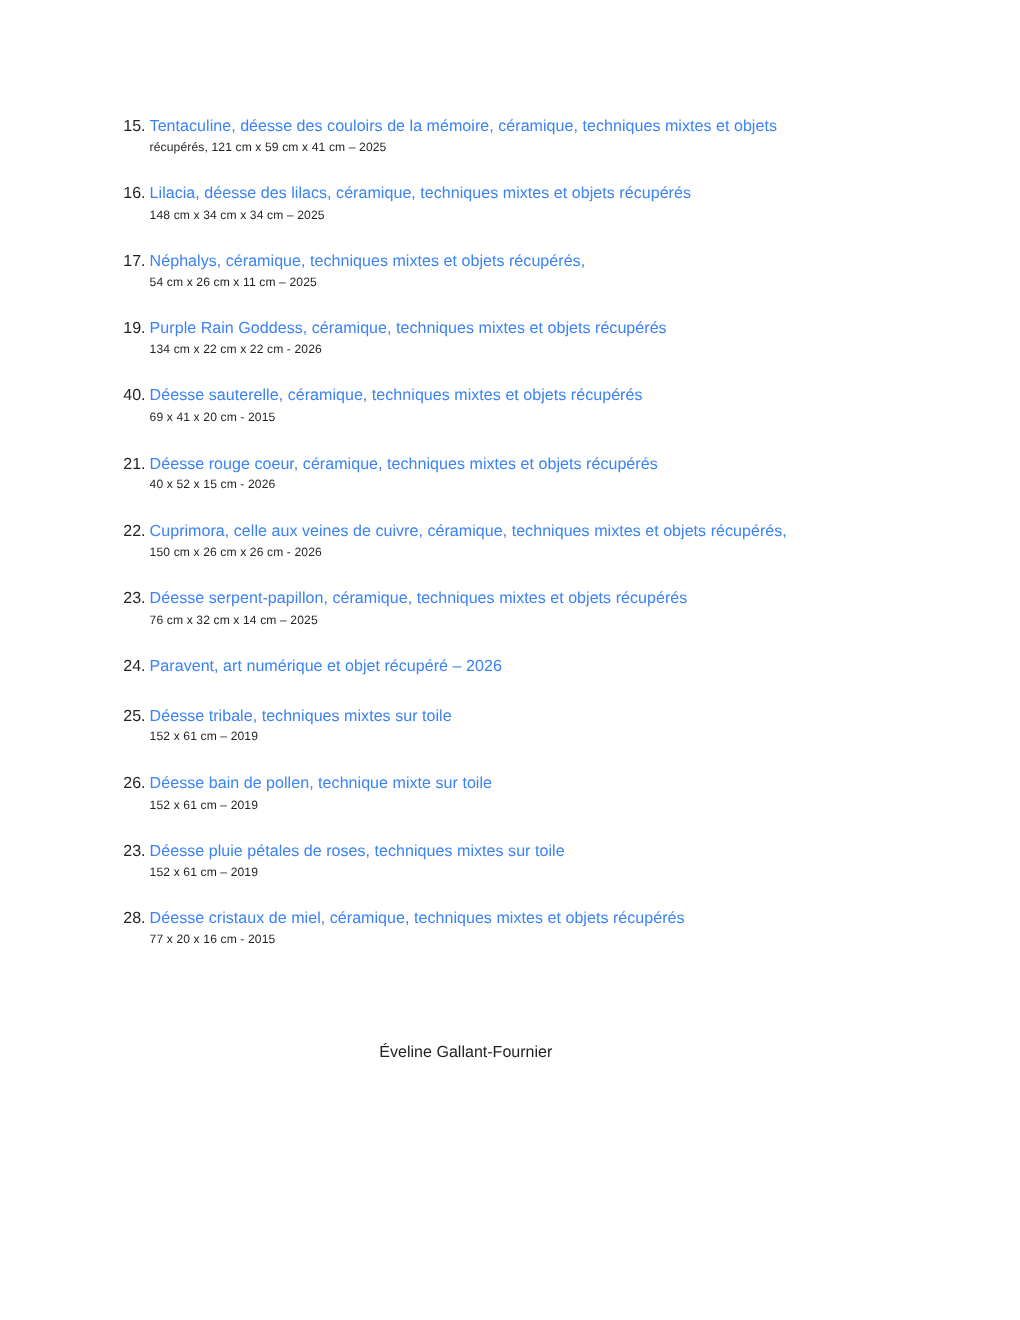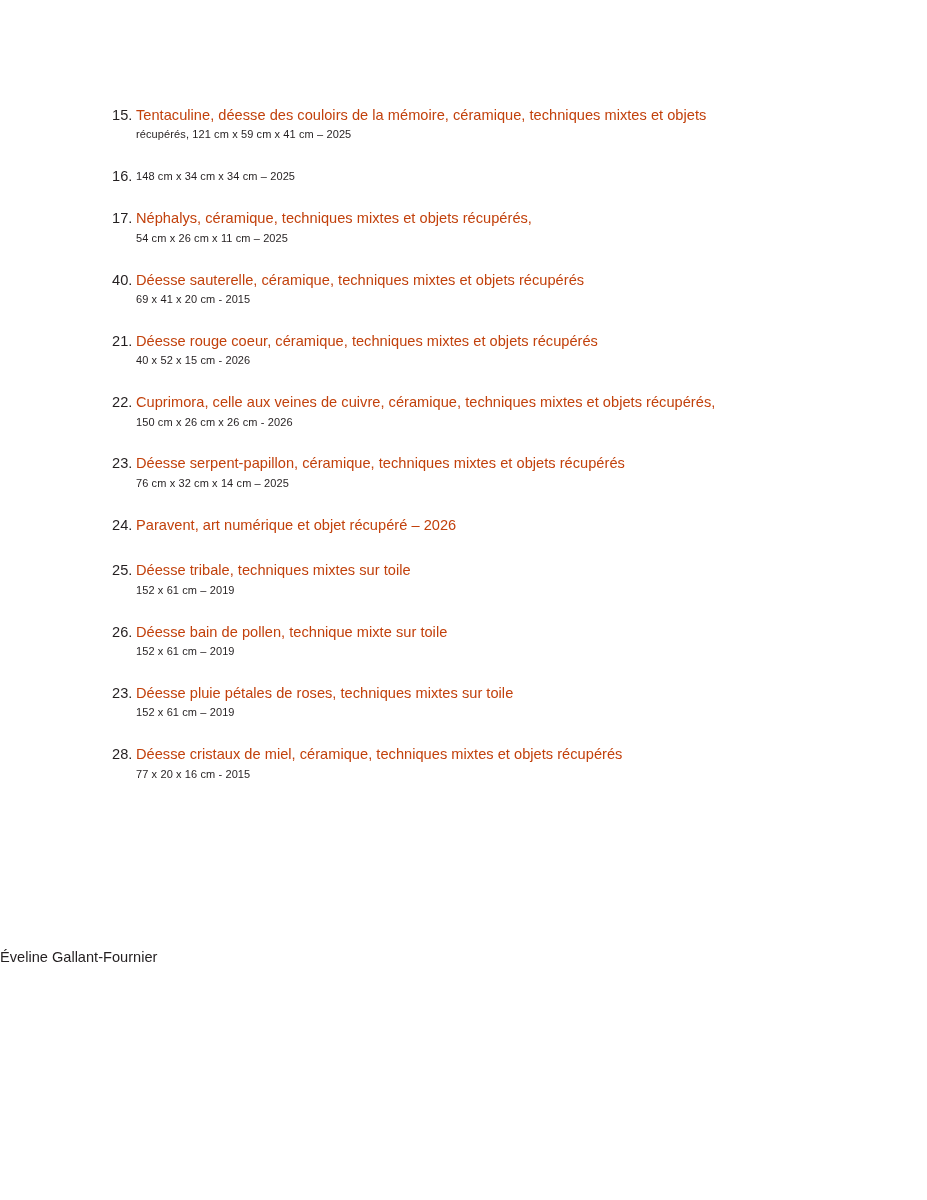--- a/index.html
+++ b/index.html
@@ -62,41 +62,41 @@
 
   .item-body {
     display: block;
     margin-left: 24px;
   }
 
   .item-title-line {
     display: block;
     font-size: 14.6px;
     line-height: 19.4px;
-    color: #c2410c;
+    color: #3b82f6;
   }
 
   .item-detail-line {
     display: block;
     font-size: 11px;
     line-height: 19.4px;
     color: #231f20;
     letter-spacing: 0.01em;
   }
 
   .item-detail-line:empty {
     display: none;
   }
 
   .signature {
     position: absolute;
     left: 0;
     right: 80px;
     top: 948px;
-    text-align: left;
+    text-align: center;
     font-size: 14.6px;
     line-height: 19.4px;
     color: #231f20;
   }
 </style>
 </head>
 <body>
 
 <div class="page">
 
@@ -104,31 +104,39 @@
       <li class="artwork-item">
         <span class="item-number">15.</span>
         <span class="item-body">
           <span class="item-title-line">Tentaculine, déesse des couloirs de la mémoire, céramique, techniques mixtes et objets</span>
           <span class="item-detail-line">récupérés, 121 cm x 59 cm x 41 cm – 2025</span>
         </span>
       </li>
       <li class="artwork-item">
         <span class="item-number">16.</span>
         <span class="item-body">
+          <span class="item-title-line">Lilacia, déesse des lilacs, céramique, techniques mixtes et objets récupérés</span>
           <span class="item-detail-line">148 cm x 34 cm x 34 cm – 2025</span>
         </span>
       </li>
       <li class="artwork-item">
         <span class="item-number">17.</span>
         <span class="item-body">
           <span class="item-title-line">Néphalys, céramique, techniques mixtes et objets récupérés,</span>
           <span class="item-detail-line">54 cm x 26 cm x 11 cm – 2025</span>
         </span>
       </li>
       <li class="artwork-item">
+        <span class="item-number">19.</span>
+        <span class="item-body">
+          <span class="item-title-line">Purple Rain Goddess, céramique, techniques mixtes et objets récupérés</span>
+          <span class="item-detail-line">134 cm x 22 cm x 22 cm - 2026</span>
+        </span>
+      </li>
+      <li class="artwork-item">
         <span class="item-number">40.</span>
         <span class="item-body">
           <span class="item-title-line">Déesse sauterelle, céramique, techniques mixtes et objets récupérés</span>
           <span class="item-detail-line">69 x 41 x 20 cm - 2015</span>
         </span>
       </li>
       <li class="artwork-item">
         <span class="item-number">21.</span>
         <span class="item-body">
           <span class="item-title-line">Déesse rouge coeur, céramique, techniques mixtes et objets récupérés</span>

